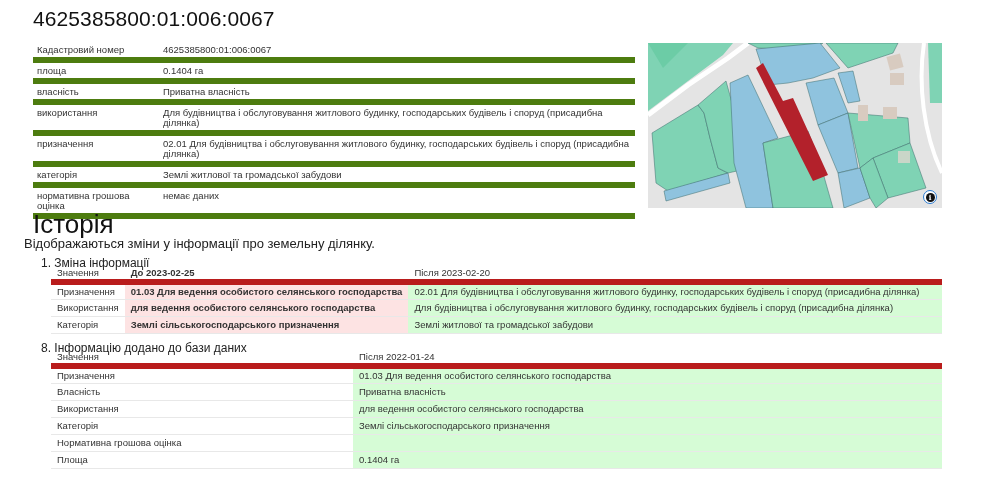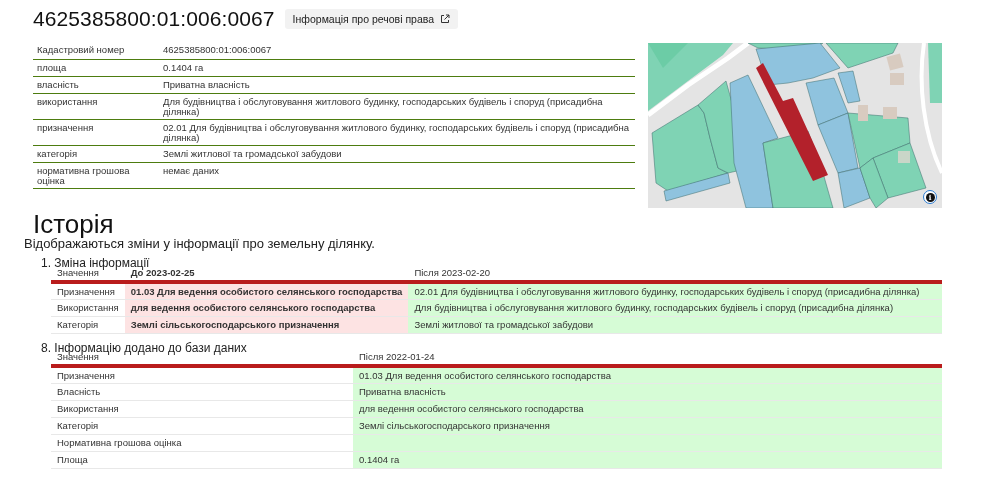--- a/index.html
+++ b/index.html
@@ -5,63 +5,56 @@
   * { box-sizing: border-box; margin: 0; padding: 0; }
   html, body { width: 1000px; height: 484px; overflow: hidden; background: #ffffff; }
   body { font-family: "Liberation Sans", "DejaVu Sans", sans-serif; color: #222; font-size: 9.5px; position: relative; }
 
   .header { position: absolute; left: 33px; top: 7px; height: 24px; display: flex; align-items: center; }
   .title { font-size: 21px; color: #111; letter-spacing: 0.1px; font-weight: 400; }
   .rights-btn { margin-left: 10px; background: #f2f2f2; border-radius: 3px; padding: 4px 8px; font-size: 10.5px; color: #222; display: flex; align-items: center; gap: 6px; cursor: pointer; }
   .rights-btn svg { width: 10px; height: 10px; }
 
   .info { position: absolute; left: 33px; top: 42px; width: 602px; border-collapse: collapse; }
-  .info tr { border-bottom: 1px solid #4d7c0f; margin-left: 32px; }
+  .info tr { border-bottom: 6px solid #4d7c0f; margin-left: 32px; }
   .info td { padding: 3px 4px 2px 4px; vertical-align: top; line-height: 10px; font-size: 9.5px; color: #333; }
   .info td.k { width: 126px; }
   .info tr.single td { height: 17px; }
   .info tr.double td { height: 24px; }
 
   .map { position: absolute; left: 648px; top: 43px; width: 294px; height: 165px; background: #e4e4e4; overflow: hidden; }
   .map svg { width: 100%; height: 100%; display: block; }
   .map-info { position: absolute; right: 5px; bottom: 4px; width: 14px; height: 14px; border-radius: 50%; background: #fff; border: 1.5px solid #2a7bd0; display: flex; align-items: center; justify-content: center; }
   .map-info span { width: 9px; height: 9px; border-radius: 50%; background: #111; color: #fff; font-size: 7px; font-weight: bold; line-height: 9px; text-align: center; font-family: "DejaVu Serif", serif; }
 
   .hist-title { position: absolute; left: 33px; top: 209px; font-size: 26px; color: #111; }
   .hist-sub { position: absolute; left: 24px; top: 236px; font-size: 13px; color: #222; }
 
   .entry-title { position: absolute; font-size: 12px; color: #222; }
   .e1-title { left: 41px; top: 256px; }
   .e2-title { left: 41px; top: 341px; }
 
   table.h { position: absolute; border-collapse: collapse; font-size: 9.5px; }
   table.h td { padding: 0 6px; height: 17px; color: #333; border-bottom: 1px solid #e8e8e8; white-space: nowrap; }
-  table.h tr.head td { border-bottom: 4px solid #b91c1c; }
+  table.h tr.head td { border-bottom: 6px solid #b91c1c; }
   .h1 { left: 51px; top: 265px; width: 891px; }
   .h1 td.c1 { width: 73px; }
   .h1 td.c2 { width: 273px; }
   .h2 { left: 51px; top: 349px; width: 891px; }
   .h2 td.c1 { width: 302px; }
   .before { background: #fde3e3; font-weight: bold; }
   .after { background: #d6fcd6; }
   .h1 tr.head td.before, .h1 tr.head td.after, .h2 tr.head td.after { background: transparent; }
   .h2 tr.pad td { height: 17px; }
 </style>
 </head>
 <body>
 
 <div class="header">
   <span class="title">4625385800:01:006:0067</span>
-  <a class="rights-btn">
-    <span>Інформація про речові права</span>
-    <svg viewBox="0 0 10 10">
-        <path d="M4 1.5H1.5v7h7V6" fill="none" stroke="#333" stroke-width="1"></path>
-        <path d="M6 1h3v3M9 1L4.5 5.5" fill="none" stroke="#333" stroke-width="1"></path>
-      </svg>
-  </a>
 </div>
 
 <table class="info">
   <tbody>
       <tr class="single">
         <td class="k">Кадастровий номер</td>
         <td>4625385800:01:006:0067</td>
       </tr>
   <tr class="single">
         <td class="k">площа</td>

